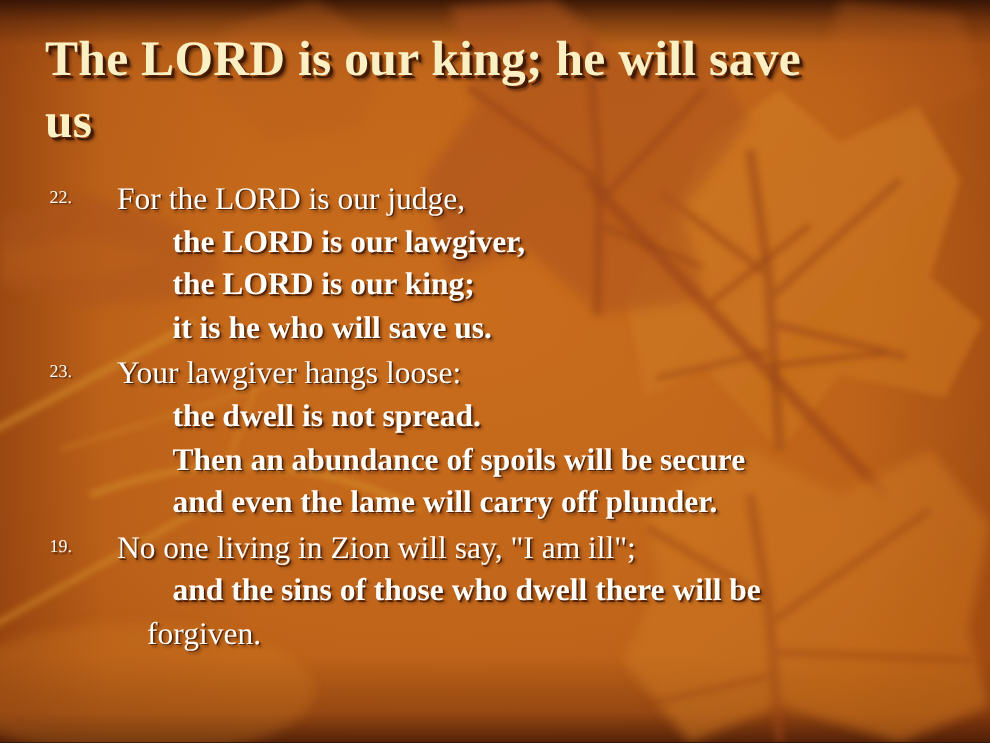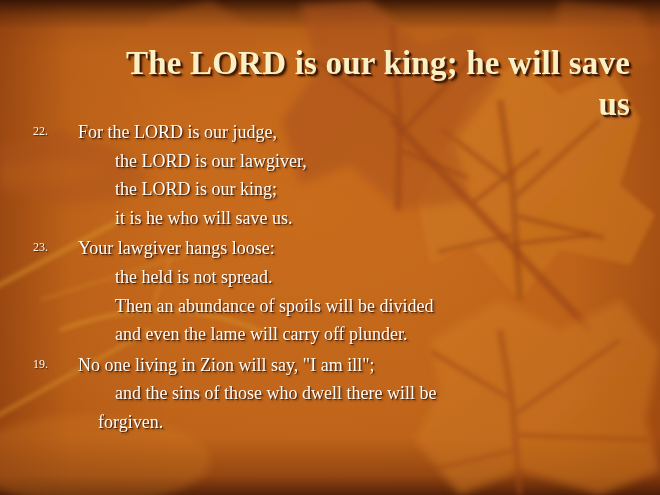--- a/index.html
+++ b/index.html
@@ -48,22 +48,21 @@
   .leaf {
     position:absolute;
     pointer-events:none;
   }
 
   
   #title-block {
     position:absolute;
     top:20px; left:30px;
     width:600px;
-    text-align:right;
-    margin-top:23px;
+    text-align:left;
   }
   #title-block .tline {
     font-size:33px;
     font-weight:bold;
     line-height:41px;
     color:#fbf0c4;
     letter-spacing:0.2px;
     text-shadow:
        2px 2px 0 rgba(60,22,5,0.85),
        3px 3px 2px rgba(40,14,3,0.55);
@@ -87,29 +86,29 @@
     top:7px;
     font-size:12px;
     line-height:12px;
     color:#fdfbf2;
     text-shadow:1px 1px 1px rgba(55,20,5,0.75);
   }
   .vlines {
     padding-left:78px;
   }
   .vline {
-    font-size:18px;
+    font-size:21px;
     line-height:28.6px;
     color:#fffdf8;
     white-space:nowrap;
     text-shadow:
        1px 1px 0 rgba(58,21,5,0.72),
        2px 2px 2px rgba(45,16,4,0.40);
   }
-  .vline.ind    { padding-left:37px; }
+  .vline.ind    { padding-left:37px;font-weight:bold; }
   .vline.ind-sm { padding-left:20px; }
 </style>
 </head>
 <body>
 
 <div id="slide">
 
   <svg class="leaf" width="660" height="495" viewBox="0 0 660 495" style="top:0;left:0;opacity:1">
     <defs>
       <linearGradient id="gDark" x1="0" y1="0" x2="1" y2="1">
@@ -214,22 +213,22 @@
         <div class="vline ind">the LORD is our lawgiver,</div>
         <div class="vline ind">the LORD is our king;</div>
         <div class="vline ind">it is he who will save us.</div>
       </div>
     </div>
 
     <div class="verse">
       <span class="vnum">23.</span>
       <div class="vlines">
         <div class="vline">Your lawgiver hangs loose:</div>
-        <div class="vline ind">the held is not spread.</div>
-        <div class="vline ind">Then an abundance of spoils will be divided</div>
+        <div class="vline ind">the dwell is not spread.</div>
+        <div class="vline ind">Then an abundance of spoils will be secure</div>
         <div class="vline ind">and even the lame will carry off plunder.</div>
       </div>
     </div>
 
     <div class="verse">
       <span class="vnum">19.</span>
       <div class="vlines">
         <div class="vline">No one living in Zion will say, "I am ill";</div>
         <div class="vline ind">and the sins of those who dwell there will be</div>
         <div class="vline ind-sm">forgiven.</div>

